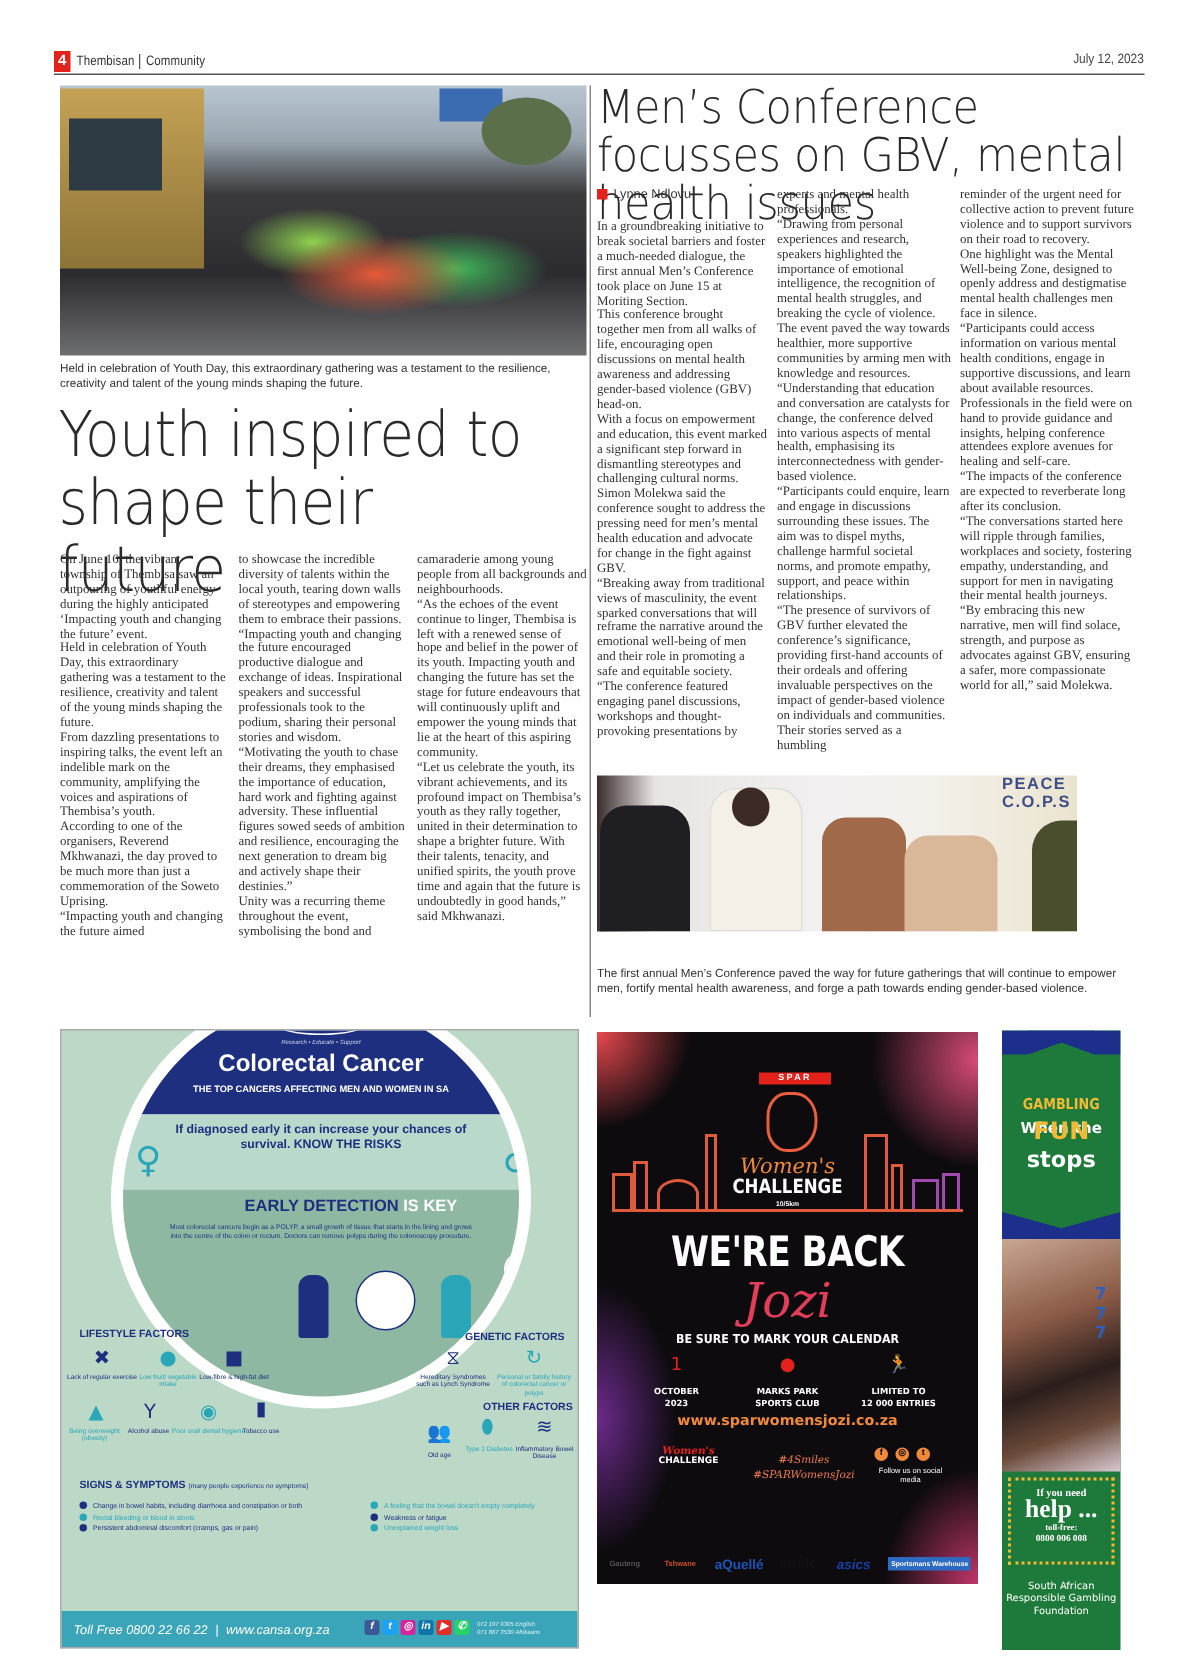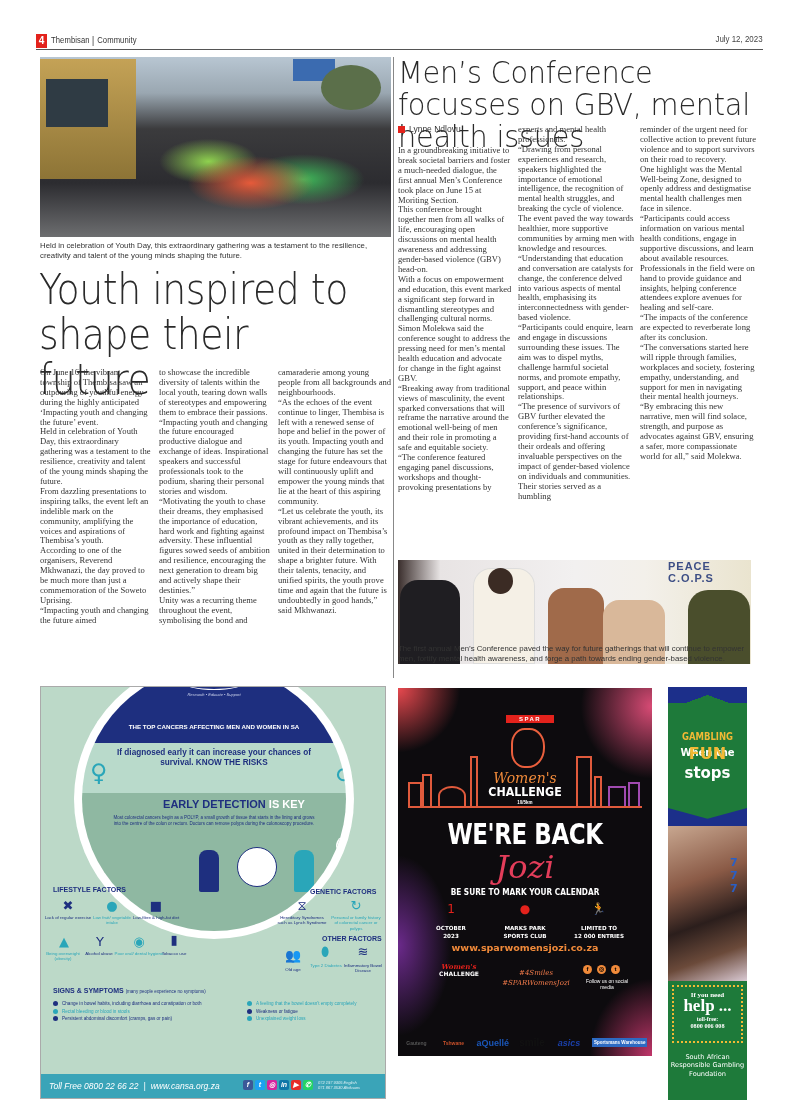--- a/index.html
+++ b/index.html
@@ -32,21 +32,21 @@
   .col { position: absolute; font-size: 8.6px; line-height: 9.9px; color: #333; text-align: left; white-space: pre-line; }
 
   
   .vrule-left { position: absolute; left: 393px; top: 57px; width: 1px; height: 621px; background: #888; }
 
   
   .headline-men { position: absolute; left: 398px; top: 56px; width: 390px; font-family: "DejaVu Sans", sans-serif; font-weight: 300; font-size: 31px; line-height: 32px; color: #2a2a2a; letter-spacing: -0.3px; transform: scaleX(0.93); transform-origin: left; }
   .byline { position: absolute; left: 398px; top: 124px; display: flex; align-items: center; font-family: "Liberation Sans", sans-serif; font-size: 8.5px; color: #333; }
   .byline .sq { width: 7px; height: 7px; background: #e3221c; margin-right: 4px; }
 
-  .photo-men { position: absolute; left: 398px; top: 560px; width: 353px; height: 104px; overflow: hidden;
+  .photo-men { position: absolute; left: 398px; top: 517px; width: 320px; height: 104px; overflow: hidden;
     background: linear-gradient(90deg, #3a2e2c 0%, #e8e4e4 12%, #f2f0f0 50%, #f3f0ea 70%, #eae4cf 100%); }
   .photo-men .p1 { position:absolute; left:2px; top:20px; width:60px; height:84px; background:#1f1e22; border-radius: 18px 18px 0 0; }
   .photo-men .p2 { position:absolute; left:75px; top:8px; width:62px; height:96px; background:#f5f0e6; border-radius: 18px 18px 0 0; box-shadow: inset 0 0 0 1px #ddd; }
   .photo-men .p2h { position:absolute; left:90px; top:8px; width:25px; height:26px; background:#3b2b24; border-radius: 50%; }
   .photo-men .p3 { position:absolute; left:150px; top:28px; width:56px; height:76px; background:#a06a4a; border-radius: 16px 16px 0 0; }
   .photo-men .p4 { position:absolute; left:205px; top:40px; width:62px; height:64px; background:#d9b89a; border-radius: 16px 16px 0 0; }
   .photo-men .p5 { position:absolute; left:290px; top:30px; width:62px; height:74px; background:#4a4e2c; border-radius: 20px 20px 0 0; }
   .photo-men .banner { position:absolute; left:270px; top:0; width:83px; height:12px; color:#3d4e85; font-family:"Liberation Sans",sans-serif; font-weight:bold; font-size:11px; letter-spacing:1px; }
   .caption-men { position: absolute; left: 398px; top: 644px; width: 352px; font-family: "Liberation Sans", sans-serif; font-size: 7.8px; line-height: 10px; color: #333; }
 
@@ -209,20 +209,21 @@
 <div class="caption-men">The first annual Men’s Conference paved the way for future gatherings that will continue to empower men, fortify mental health awareness, and forge a path towards ending gender-based violence.</div>
 
 <div class="cansa">
   <div class="circle"></div>
   <div class="circle-in">
     <div class="blue"></div>
     <div class="mint"></div>
     <div class="green"></div>
     <div class="logo"><span>CANSA</span></div>
     <div class="tagline">Research • Educate • Support</div>
+    <div class="title">Colorectal Cancer</div>
     <div class="subtitle">THE TOP CANCERS AFFECTING MEN AND WOMEN IN SA</div>
     <div class="female-sym">♀</div>
     <div class="diag">If diagnosed early it can increase your chances of survival. KNOW THE RISKS</div>
     <div class="male-sym">♂</div>
     <div class="ed"><span style="color:#1e2f7f">EARLY DETECTION</span> <span>IS KEY</span></div>
     <div class="ed-text">Most colorectal cancers begin as a POLYP, a small growth of tissue that starts in the lining and grows into the centre of the colon or rectum. Doctors can remove polyps during the colonoscopy procedure.</div>
     <div class="man"></div>
     <div class="colon"></div>
     <div class="woman"></div>
     <div class="polyp">POLYP</div>

